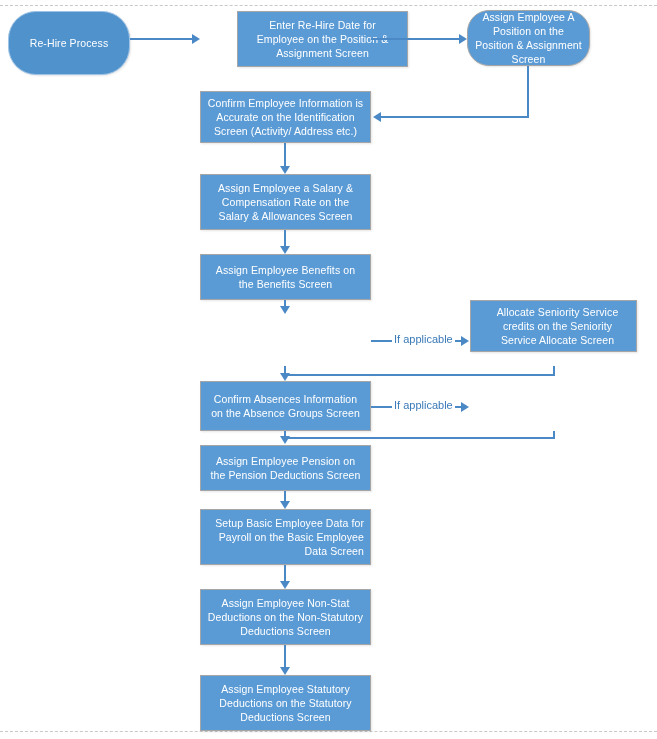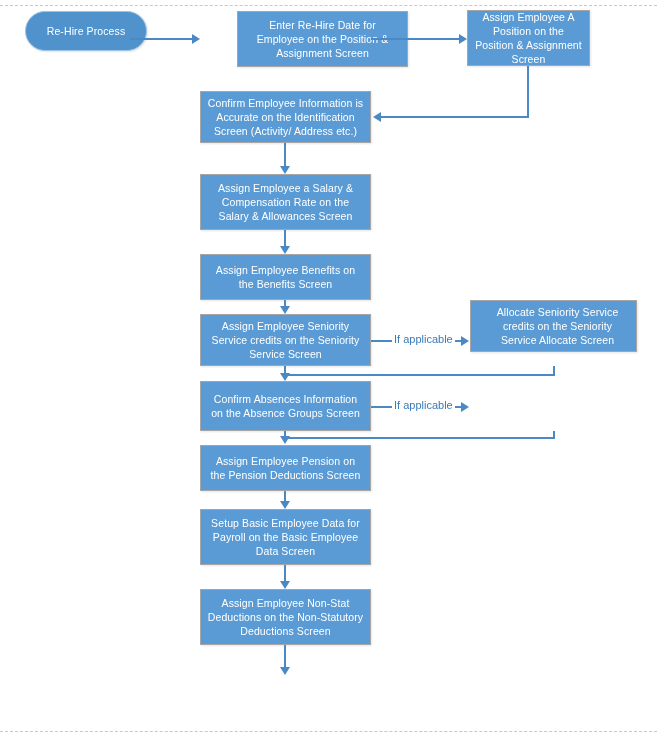--- a/index.html
+++ b/index.html
@@ -91,69 +91,69 @@
   }
 </style>
 </head>
 <body>
 
 <div id="canvas">
 
   <div class="page-guide top"></div>
   <div class="page-guide bottom"></div>
 
-  <div class="node start" style="left:25px; top:11px; width:122px; height:40px;justify-content:center;">
+  <div class="node start" style="left:8px; top:11px; width:122px; height:64px;justify-content:center;">
     <span>Re-Hire Process</span>
   </div>
 
   <div class="node" style="left:200px; top:11px; width:171px; height:56px;margin-left:37px;">
     <span>Enter Re-Hire Date for Employee on the Position &amp; Assignment Screen</span>
   </div>
 
-  <div class="node" style="left:467px; top:10px; width:123px; height:56px;">
+  <div class="node" style="left:467px; top:10px; width:123px; height:56px;border-radius:22px;">
     <span>Assign Employee A Position on the Position &amp; Assignment Screen</span>
   </div>
 
   <div class="node" style="left:200px; top:91px; width:171px; height:52px;">
     <span>Confirm Employee Information is Accurate on the Identification Screen (Activity/ Address etc.)</span>
   </div>
 
   <div class="node" style="left:200px; top:174px; width:171px; height:56px;">
     <span>Assign Employee a Salary &amp; Compensation Rate on the Salary &amp; Allowances Screen</span>
   </div>
 
   <div class="node" style="left:200px; top:254px; width:171px; height:46px;">
     <span>Assign Employee Benefits on the Benefits Screen</span>
   </div>
 
-  <div class="node" style="left:200px; top:314px; width:171px; height:52px;">
-    <span>Assign Employee Seniority Service credits on the Seniority Service Screen</span>
-  </div>
 
   <div class="node" style="left:470px; top:300px; width:167px; height:52px;padding-left:14px;">
     <span>Allocate Seniority Service credits on the Seniority Service Allocate Screen</span>
   </div>
 
   <div class="node" style="left:200px; top:381px; width:171px; height:50px;">
     <span>Confirm Absences Information on the Absence Groups Screen</span>
   </div>
 
 
   <div class="node" style="left:200px; top:445px; width:171px; height:46px;">
     <span>Assign Employee Pension on the Pension Deductions Screen</span>
   </div>
 
-  <div class="node" style="left:200px; top:509px; width:171px; height:56px;">
+  <div class="node" style="left:200px; top:509px; width:171px; height:56px;text-align:right;">
     <span>Setup Basic Employee Data for Payroll on the Basic Employee Data Screen</span>
   </div>
 
   <div class="node" style="left:200px; top:589px; width:171px; height:56px;">
     <span>Assign Employee Non-Stat Deductions on the Non-Statutory Deductions Screen</span>
   </div>
 
+  <div class="node" style="left:200px; top:675px; width:171px; height:56px;">
+    <span>Assign Employee Statutory Deductions on the Statutory Deductions Screen</span>
+  </div>
 
   <div class="seg h" style="left:130px; top:38px; width:62px;"></div>
   <div class="arrow right" style="left:192px; top:34px;"></div>
 
   <div class="seg h" style="left:371px; top:38px; width:88px;"></div>
   <div class="arrow right" style="left:459px; top:34px;"></div>
 
   <div class="seg v" style="left:527px; top:66px; height:52px;"></div>
   <div class="seg h" style="left:381px; top:116px; width:148px;"></div>
   <div class="arrow left" style="left:373px; top:112px;"></div>

